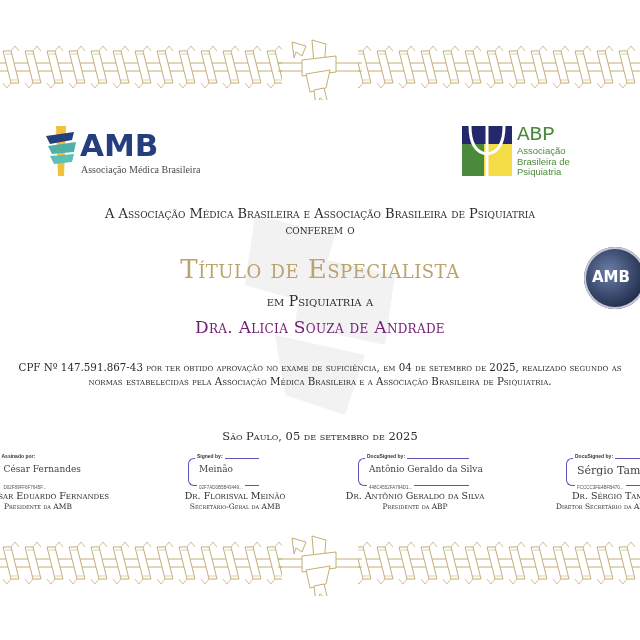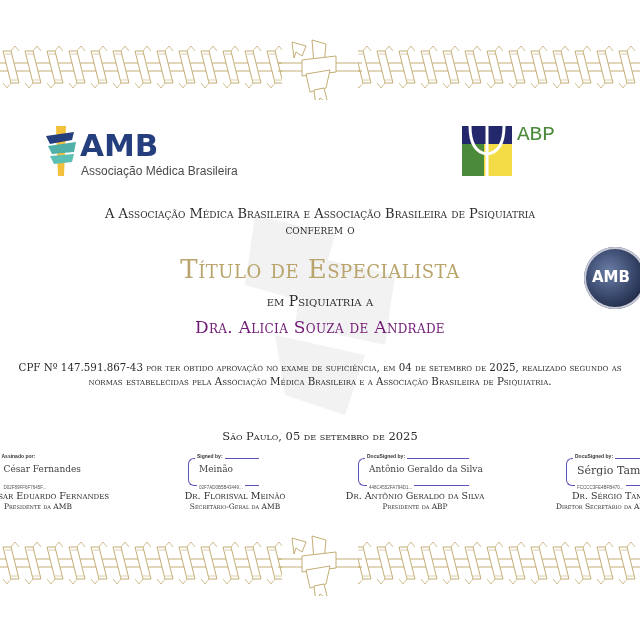--- a/index.html
+++ b/index.html
@@ -17,21 +17,21 @@
     opacity:0.06; pointer-events:none;
   }
   .logo-amb { position:absolute; left:44px; top:124px; width:140px; height:56px; }
   .amb-word {
     position:absolute; left:36px; top:4px;
     font-family:"DejaVu Sans","Liberation Sans",sans-serif;
     font-weight:bold; font-size:31px; color:#253f7e; letter-spacing:0px; line-height:34px;
   }
   .amb-sub {
     position:absolute; left:37px; top:40px;
-    font-family:Liberation Sans, sans-serif; font-size:12px; color:#4a4a4a; white-space:nowrap;
+    font-family:Liberation Serif, serif; font-size:10px; color:#4a4a4a; white-space:nowrap;
   }
   .logo-abp { position:absolute; left:462px; top:124px; width:120px; height:56px; }
   .abp-word {
     position:absolute; left:55px; top:0px;
     font-family:Liberation Mono, monospace; font-size:21px; color:#4b8a3a; line-height:22px;
   }
   .abp-sub {
     position:absolute; left:55px; top:22px; width:70px;
     font-family:"Liberation Sans",sans-serif; font-size:9.5px; color:#4b8a3a; line-height:10.5px;
   }
@@ -123,20 +123,21 @@
 
 <div class="logo-abp">
   <svg width="50" height="50" viewBox="0 0 50 50" style="position:absolute;left:0;top:2px;">
     <rect x="0" y="0" width="50" height="50" fill="#f3dc45"></rect>
     <polygon points="0,0 50,0 50,18 0,18" fill="#23276b"></polygon>
     <polygon points="0,18 22,18 22,50 0,50" fill="#4b8a3a"></polygon>
     <path d="M8,0 Q8,26 25,28 Q42,26 42,0" fill="none" stroke="#fff" stroke-width="3"></path>
     <line x1="25" y1="0" x2="25" y2="50" stroke="#fff" stroke-width="3"></line>
   </svg>
   <div class="abp-word">ABP</div>
+  <div class="abp-sub">Associação Brasileira de Psiquiatria</div>
 </div>
 
 <div class="seal">
   <span class="seal-text">AMB</span>
 </div>
 
 <div class="center sc l1">A Associação Médica Brasileira e Associação Brasileira de Psiquiatria</div>
 <div class="center sc l2">conferem o</div>
 <div class="center sc title">Título de Especialista</div>
 <div class="center sc l3">em Psiquiatria a</div>

